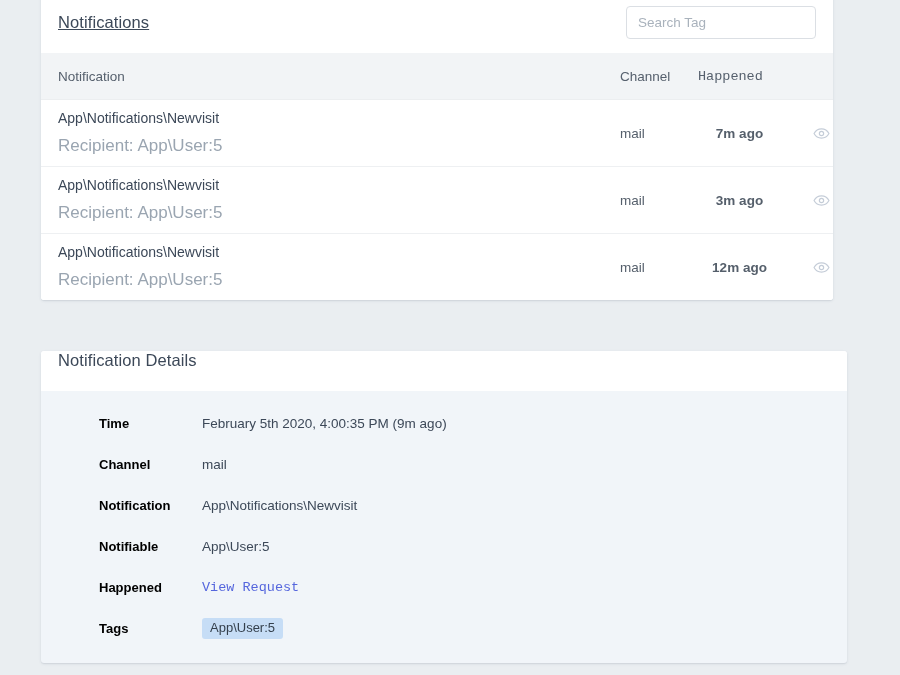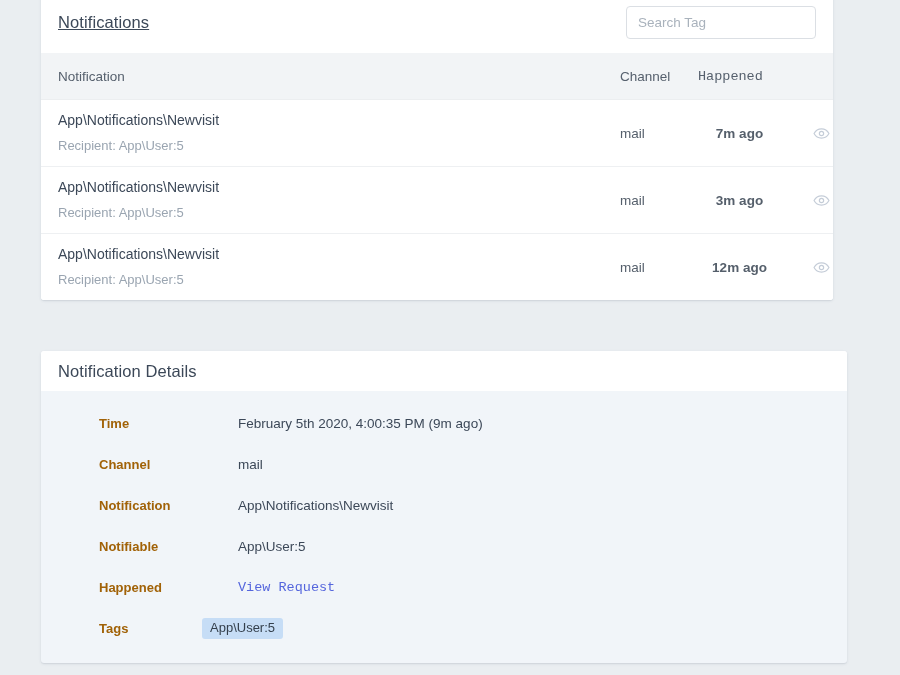--- a/index.html
+++ b/index.html
@@ -97,21 +97,21 @@
     font-size: 13.5px;
     color: #555f6b;
   }
   td.cell-notif { padding-left: 17px; }
   .notif-title {
     font-size: 14px;
     color: #3c4858;
     line-height: 1.35;
   }
   .notif-sub {
-    font-size: 13px;
+    font-size: 17px;
     color: #9aa5b1;
     margin-top: 8px;
     line-height: 1.3;
   }
   .cell-chan { color: #555f6b; }
   .cell-happ { text-align: center; padding-right: 12px !important; color: #555f6b; font-weight: bold; }
   .cell-act  { text-align: center; }
   .eye-btn {
     display: inline-flex;
     align-items: center;
@@ -130,21 +130,21 @@
     width: 806px;
     background: #f1f5f9;
     border-radius: 3px;
     box-shadow: 0 1px 3px rgba(40,60,90,0.10), 0 1px 1px rgba(40,60,90,0.06);
     overflow: hidden;
   }
   .details-header {
     height: 40px;
     background: #ffffff;
     display: flex;
-    align-items: center;
+    align-items: flex-start;
     padding: 0 17px;
     box-sizing: border-box;
   }
   .details-title {
     font-size: 16.5px;
     color: #3c4858;
     font-weight: 400;
     letter-spacing: 0.1px;
   }
   .details-body {
@@ -155,26 +155,25 @@
     align-items: center;
     height: 41px;
     padding-left: 58px;
     box-sizing: border-box;
   }
   .detail-label {
     width: 103px;
     flex: 0 0 103px;
     font-size: 13px;
     font-weight: bold;
-    color: #a16207;
+    color: #000000;
   }
   .detail-value {
     font-size: 13.5px;
     color: #3c4858;
-    margin-left: 36px;
   }
   .detail-value.link {
     color: #5566dd;
     cursor: pointer;
     font-family: Liberation Mono, monospace;
   }
   .tag-badge {
     display: inline-block;
     background: #c6ddf6;
     color: #34404d;

